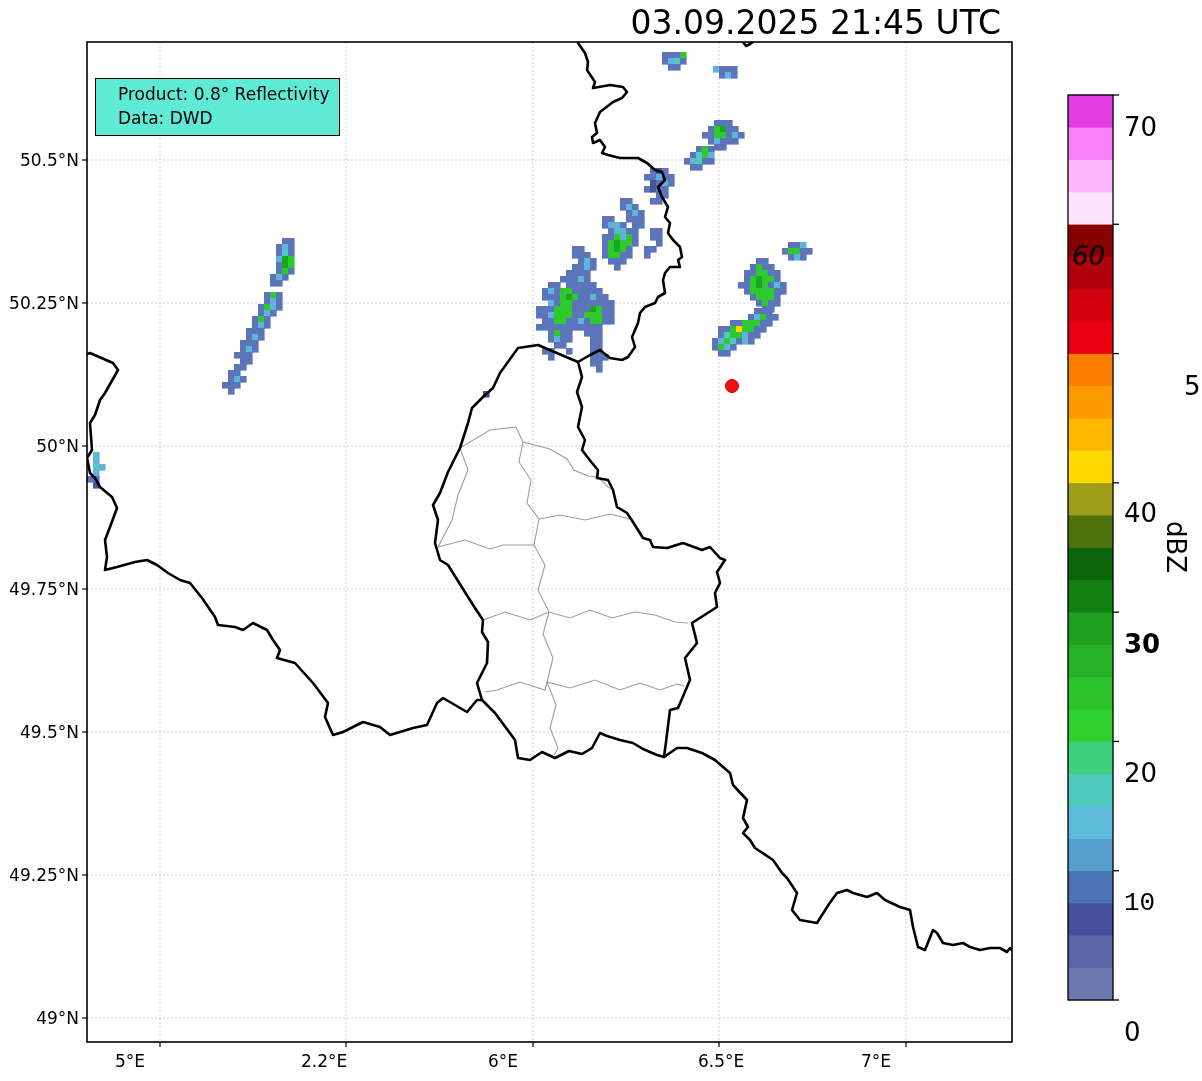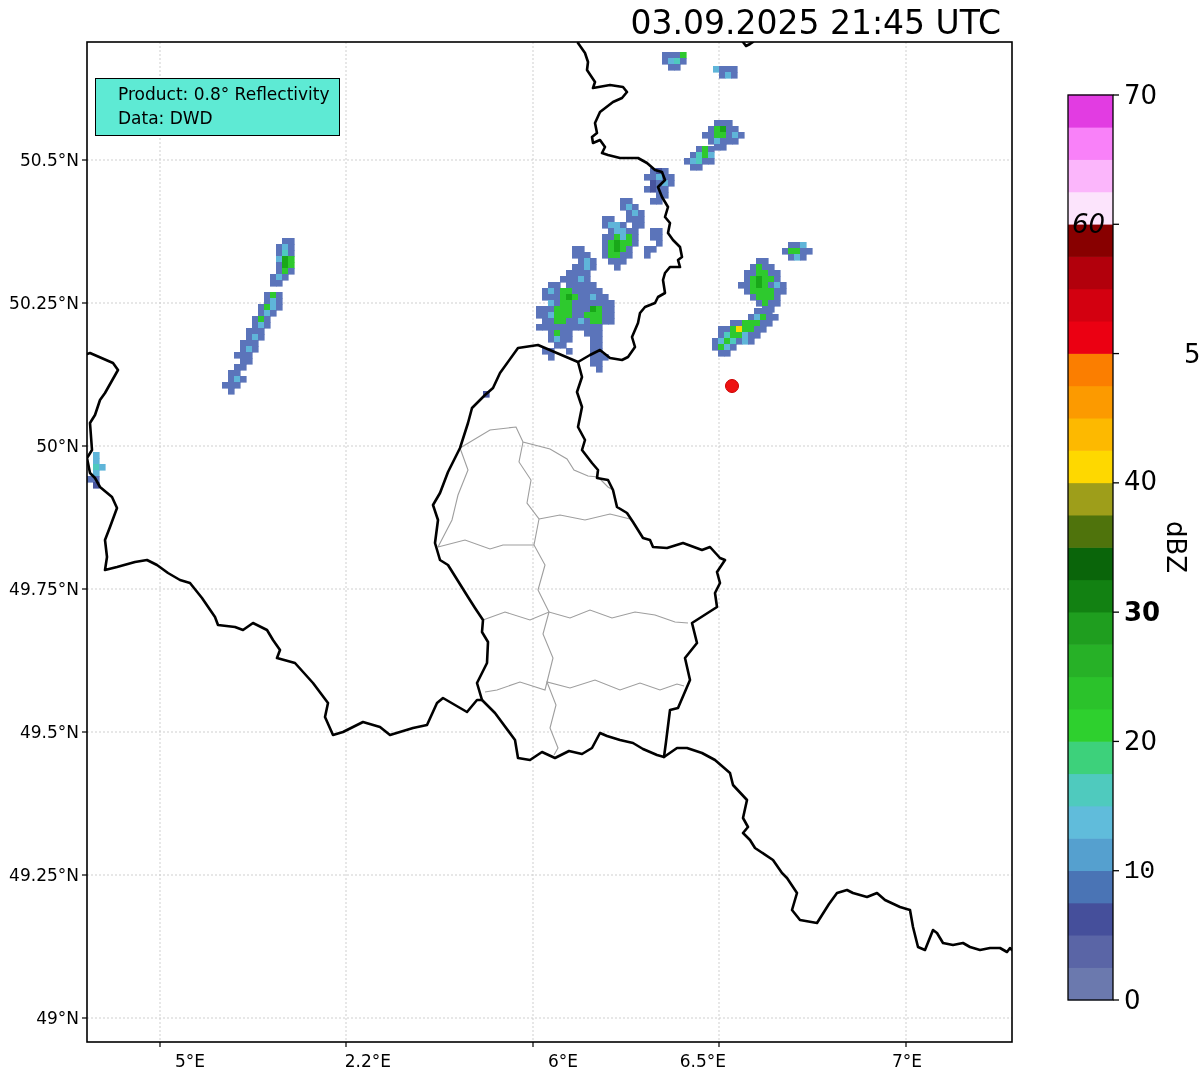--- a/index.html
+++ b/index.html
@@ -15,25 +15,25 @@
   .product-box {
     position:absolute; left:95px; top:50px; background:#5eead4;
     border:1.3px solid #000; padding:3px 9px 5px 22px;
     font-size:17px; line-height:1.42; white-space:nowrap; z-index:5;margin-top:28px;
   }
   .lat-label {
     position:absolute; font-size:17px; text-align:right; width:90px;
     white-space:nowrap; line-height:24px;
   }
   .lon-label {
-    position:absolute; font-size:17px; text-align:right; width:90px;
+    position:absolute; font-size:17px; text-align:left; width:90px;
     white-space:nowrap; line-height:24px;
   }
   .cb-tick-label {
-    position:absolute; font-size:26px; line-height:32px; white-space:nowrap;
+    position:absolute; font-size:26px; line-height:32px; white-space:nowrap;margin-top:32px;
   }
   .cb-axis-label {
     position:absolute; left:1126px; top:531px; width:100px; text-align:center;
     font-size:26px; line-height:32px; transform:rotate(90deg);
     transform-origin:center; white-space:nowrap;
   }
 </style>
 </head>
 <body>
 
@@ -603,22 +603,22 @@
       <div class="lat-label" style="left: -11px; top: 148px;">50.5°N</div>
       <div class="lat-label" style="left: -11px; top: 291px;">50.25°N</div>
       <div class="lat-label" style="left: -11px; top: 434px;">50°N</div>
       <div class="lat-label" style="left: -11px; top: 577px;">49.75°N</div>
       <div class="lat-label" style="left: -11px; top: 720px;">49.5°N</div>
       <div class="lat-label" style="left: -11px; top: 863px;">49.25°N</div>
       <div class="lat-label" style="left: -11px; top: 1006px;">49°N</div>
       <div class="lon-label" style="left: 115px; top: 1049px;">5°E</div>
       <div class="lon-label" style="left: 301px; top: 1049px;">2.2°E</div>
       <div class="lon-label" style="left: 488px; top: 1049px;">6°E</div>
-      <div class="lon-label" style="left: 636px; top: 1049px;">6.5°E</div>
-      <div class="lon-label" style="left: 832px; top: 1049px;">7°E</div>
+      <div class="lon-label" style="left: 698px; top: 1049px;">6.5°E</div>
+      <div class="lon-label" style="left: 861px; top: 1049px;">7°E</div>
       <div class="cb-tick-label" style="left: 1124px; top: 984px;">0</div>
       <div class="cb-tick-label" style="left: 1124px; top: 854.714px; font-family: Liberation Mono, monospace;">10</div>
       <div class="cb-tick-label" style="left: 1124px; top: 725.429px;">20</div>
       <div class="cb-tick-label" style="left: 1124px; top: 596.143px; font-weight: bold;">30</div>
       <div class="cb-tick-label" style="left: 1124px; top: 465px;">40</div>
       <div class="cb-tick-label" style="left: 1184px; top: 337.571px;">50</div>
       <div class="cb-tick-label" style="left: 1072px; top: 208.286px; font-style: italic;">60</div>
       <div class="cb-tick-label" style="left: 1124px; top: 79px;">70</div>
     </div>
 

